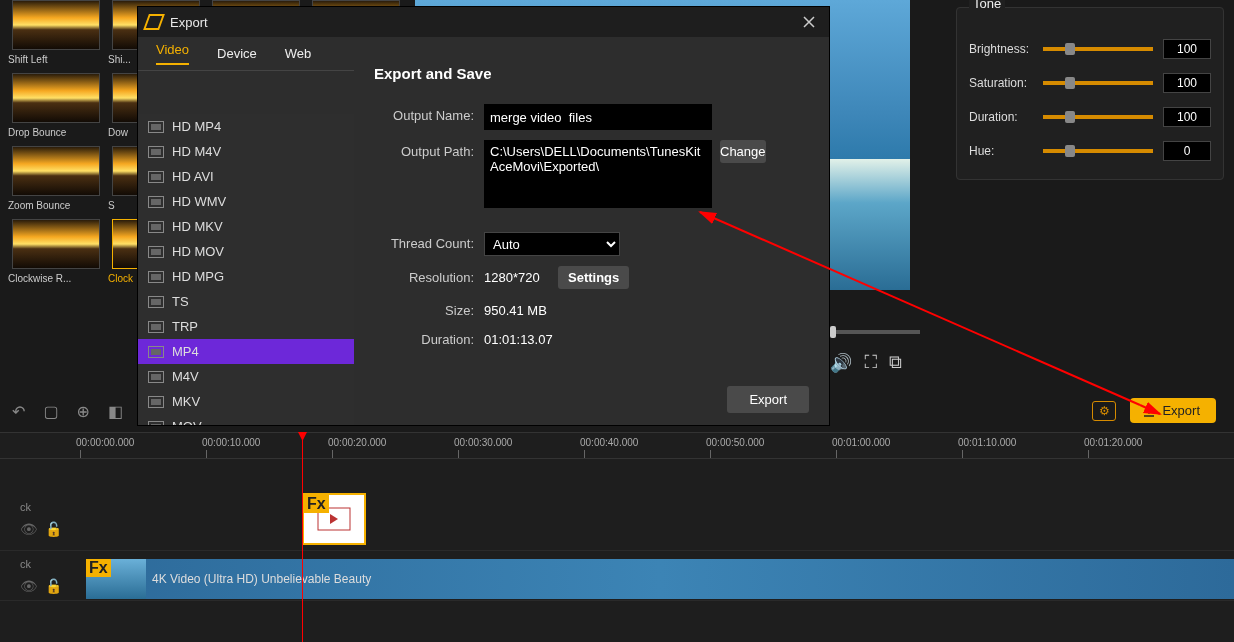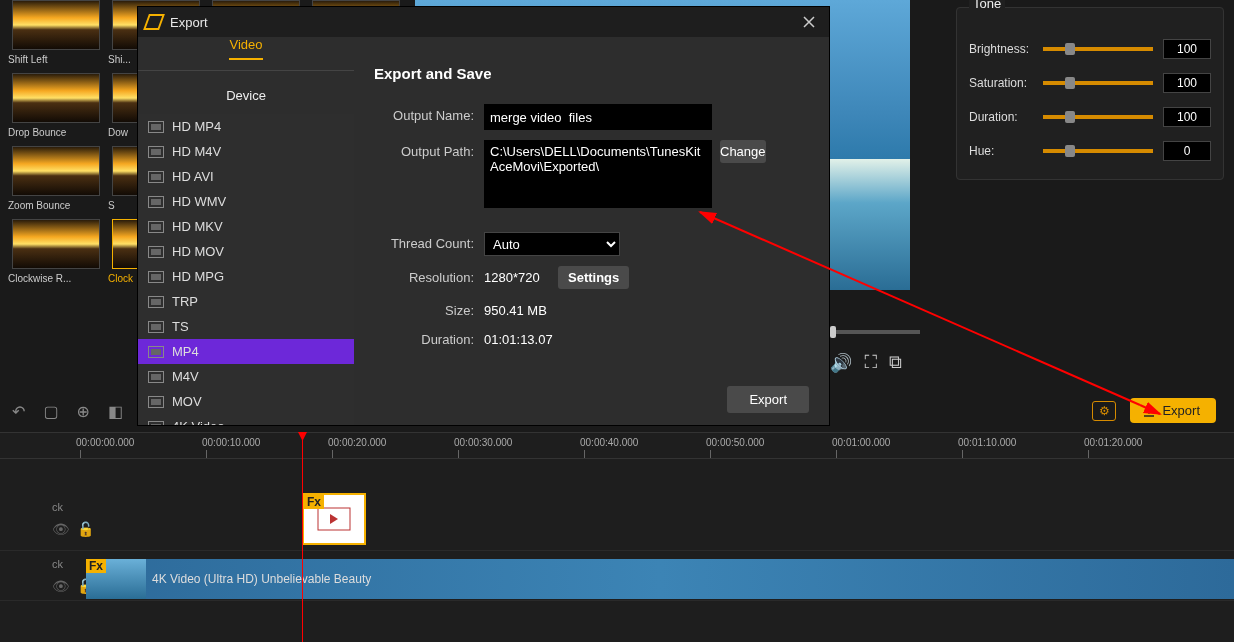--- a/index.html
+++ b/index.html
@@ -76,21 +76,20 @@
     background: #2d2d2d;
     display: flex; flex-direction: column;
   }
   .fmt-tabs {
     display: flex;
     height: 34px;
     align-items: center;
     border-bottom: 1px solid #444;
     gap: 28px;
     padding: 0 18px;
-    flex-direction: column;
   }
   .fmt-tabs .tab {
     color: #eee; font-size: 13px; cursor: pointer;
   }
   .fmt-tabs .tab.active {
     color: #f5b100;
     border-bottom: 2px solid #f5b100;
     padding-bottom: 6px;
   }
   .fmt-list {
@@ -311,40 +310,39 @@
     height: 64px;
     display: flex; align-items: center;
     border-bottom: 1px solid #2a2a2a;
     padding-left: 20px;
     position: relative;
   }
   .track .head {
     width: 60px;
     display: flex; flex-direction: column; gap: 8px;
     color: #666;
-    margin-left: 32px;
   }
   .track .head .tlabel { font-size:11px; color:#888; }
   .track .head .icons { display:flex; gap:8px; font-size:14px; }
 
   .clip {
     position: absolute;
     border: 2px solid #f5b100;
     background: #2a2a2a;
     height: 52px;
   }
   .clip.fx {
     left: 302px; top: 6px; width: 64px;
     background: #fff;
     display: flex; align-items: center; justify-content: center;
   }
   .fx-badge {
     position:absolute; left:0; top:0;
     background:#f5b100; color:#222;
-    font-size:12px; font-weight:bold;
+    font-size:16px; font-weight:bold;
     padding: 0 3px;
   }
   .clip.video {
     left: 86px; top: 8px; width: 1148px;
     height: 40px;
     border: none;
     background: linear-gradient(to right, #2d6a9a, #3c84b5, #2d6a9a);
     display: flex; align-items: center;
     padding-left: 66px;
     color: #ddd; font-size: 12px;
@@ -478,33 +476,37 @@
           <div class="fmt-item">
             <span class="fmt-icon"></span>
             <span>HD MOV</span>
           </div>
           <div class="fmt-item">
             <span class="fmt-icon"></span>
             <span>HD MPG</span>
           </div>
           <div class="fmt-item">
             <span class="fmt-icon"></span>
+            <span>TS</span>
+          </div>
+          <div class="fmt-item">
+            <span class="fmt-icon"></span>
             <span>TRP</span>
           </div>
-          <div class="fmt-item">
-            <span class="fmt-icon"></span>
-            <span>TS</span>
-          </div>
           <div class="fmt-item sel">
             <span class="fmt-icon"></span>
             <span>MP4</span>
           </div>
           <div class="fmt-item">
             <span class="fmt-icon"></span>
             <span>M4V</span>
+          </div>
+          <div class="fmt-item">
+            <span class="fmt-icon"></span>
+            <span>MKV</span>
           </div>
           <div class="fmt-item">
             <span class="fmt-icon"></span>
             <span>MOV</span>
           </div>
           <div class="fmt-item">
             <span class="fmt-icon"></span>
             <span>4K Video</span>
           </div>
         </div>

